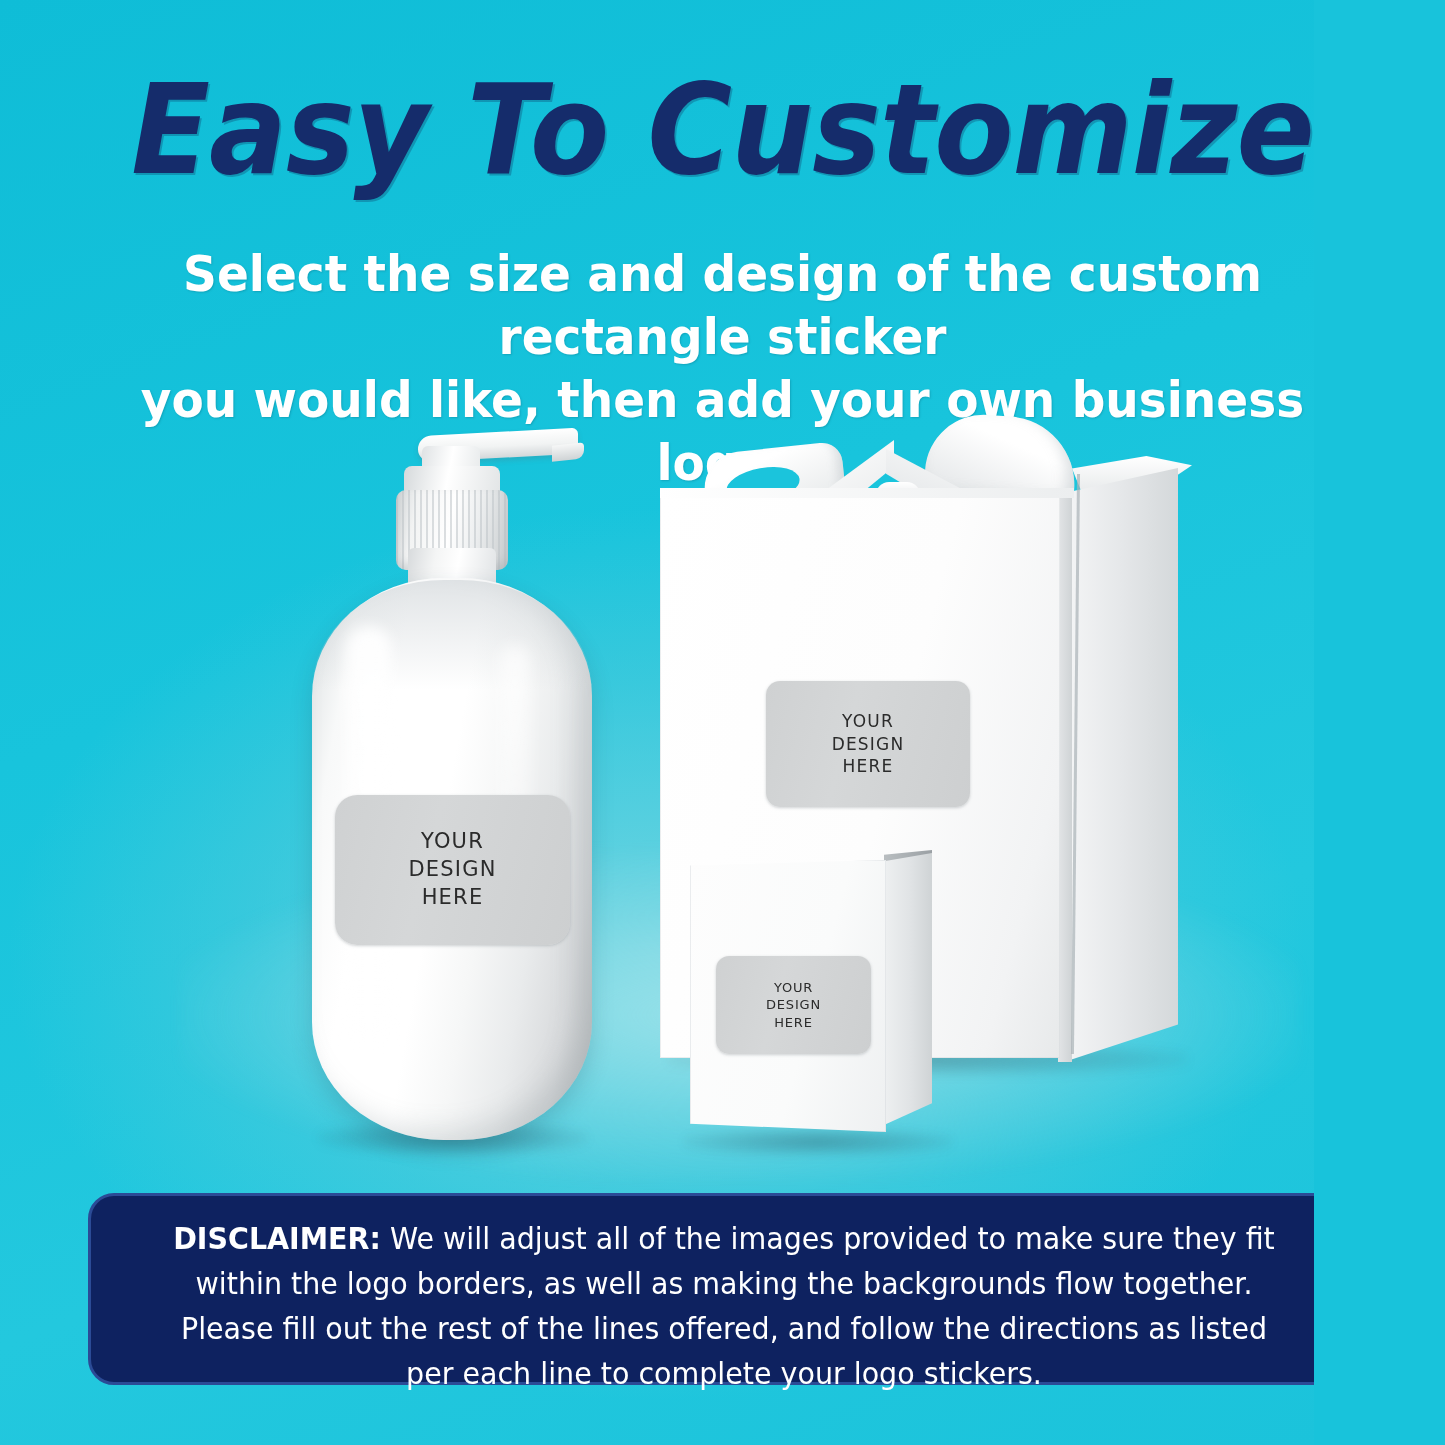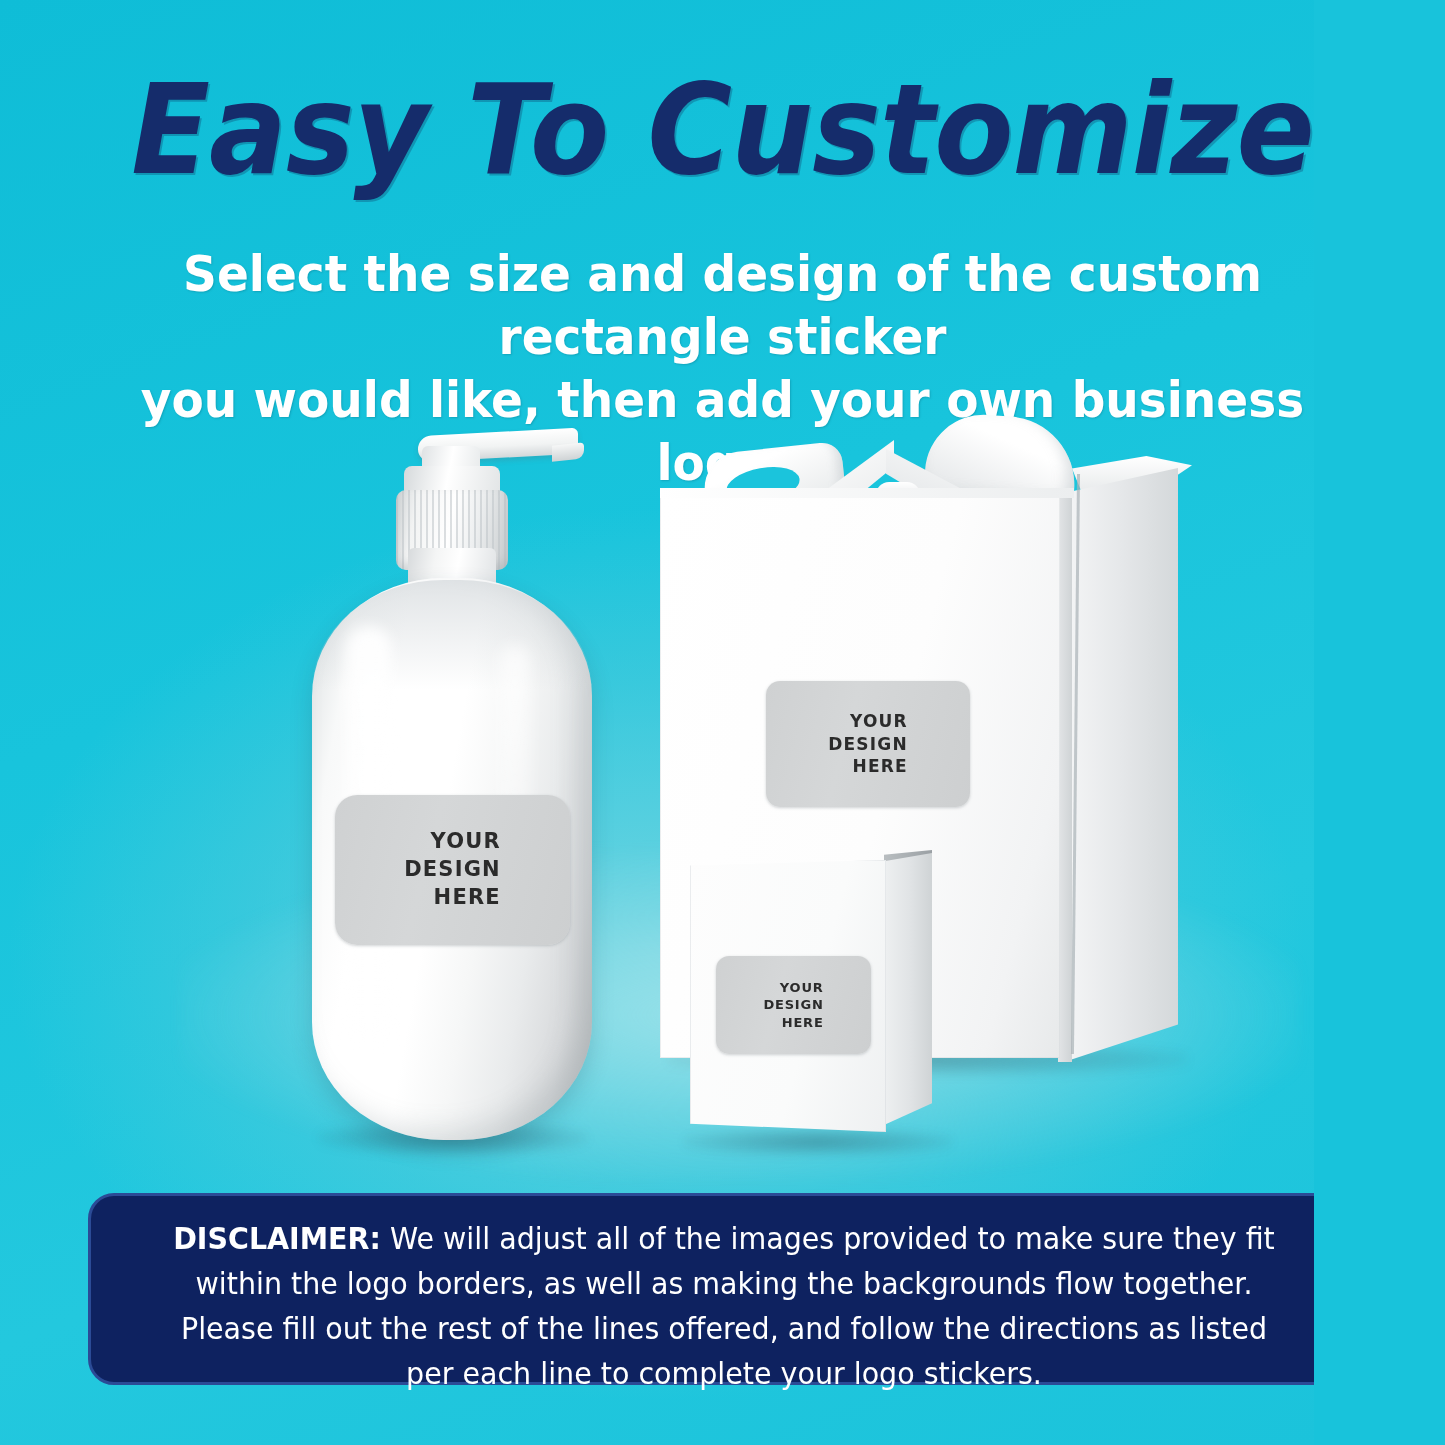--- a/index.html
+++ b/index.html
@@ -203,23 +203,23 @@
   }
 
   
   .sticker{
     position:absolute;
     background:linear-gradient(105deg,#cfd1d2 0%,#d5d7d8 40%,#cdcfd0 100%);
     display:flex;align-items:center;justify-content:center;
     box-shadow:0 1px 3px rgba(120,130,136,0.35);
   }
   .sticker-text{
-    color:#2b2b2b;text-align:right;
+    color:#2b2b2b;text-align:center;
     font-family:"DejaVu Sans", sans-serif;
-    font-weight:700;line-height:1.33;letter-spacing:1.2px;
+    font-weight:400;line-height:1.33;letter-spacing:1.2px;
   }
   #sticker-bottle{left:335px;top:795px;width:235px;height:150px;border-radius:22px;}
   #sticker-bottle .sticker-text{font-size:21px;}
   #sticker-gift{left:766px;top:681px;width:204px;height:126px;border-radius:14px;}
   #sticker-gift .sticker-text{font-size:17px;}
   #sticker-small{left:716px;top:956px;width:155px;height:98px;border-radius:13px;}
   #sticker-small .sticker-text{font-size:13px;letter-spacing:0.8px;}
 
   
   .disclaimer{

